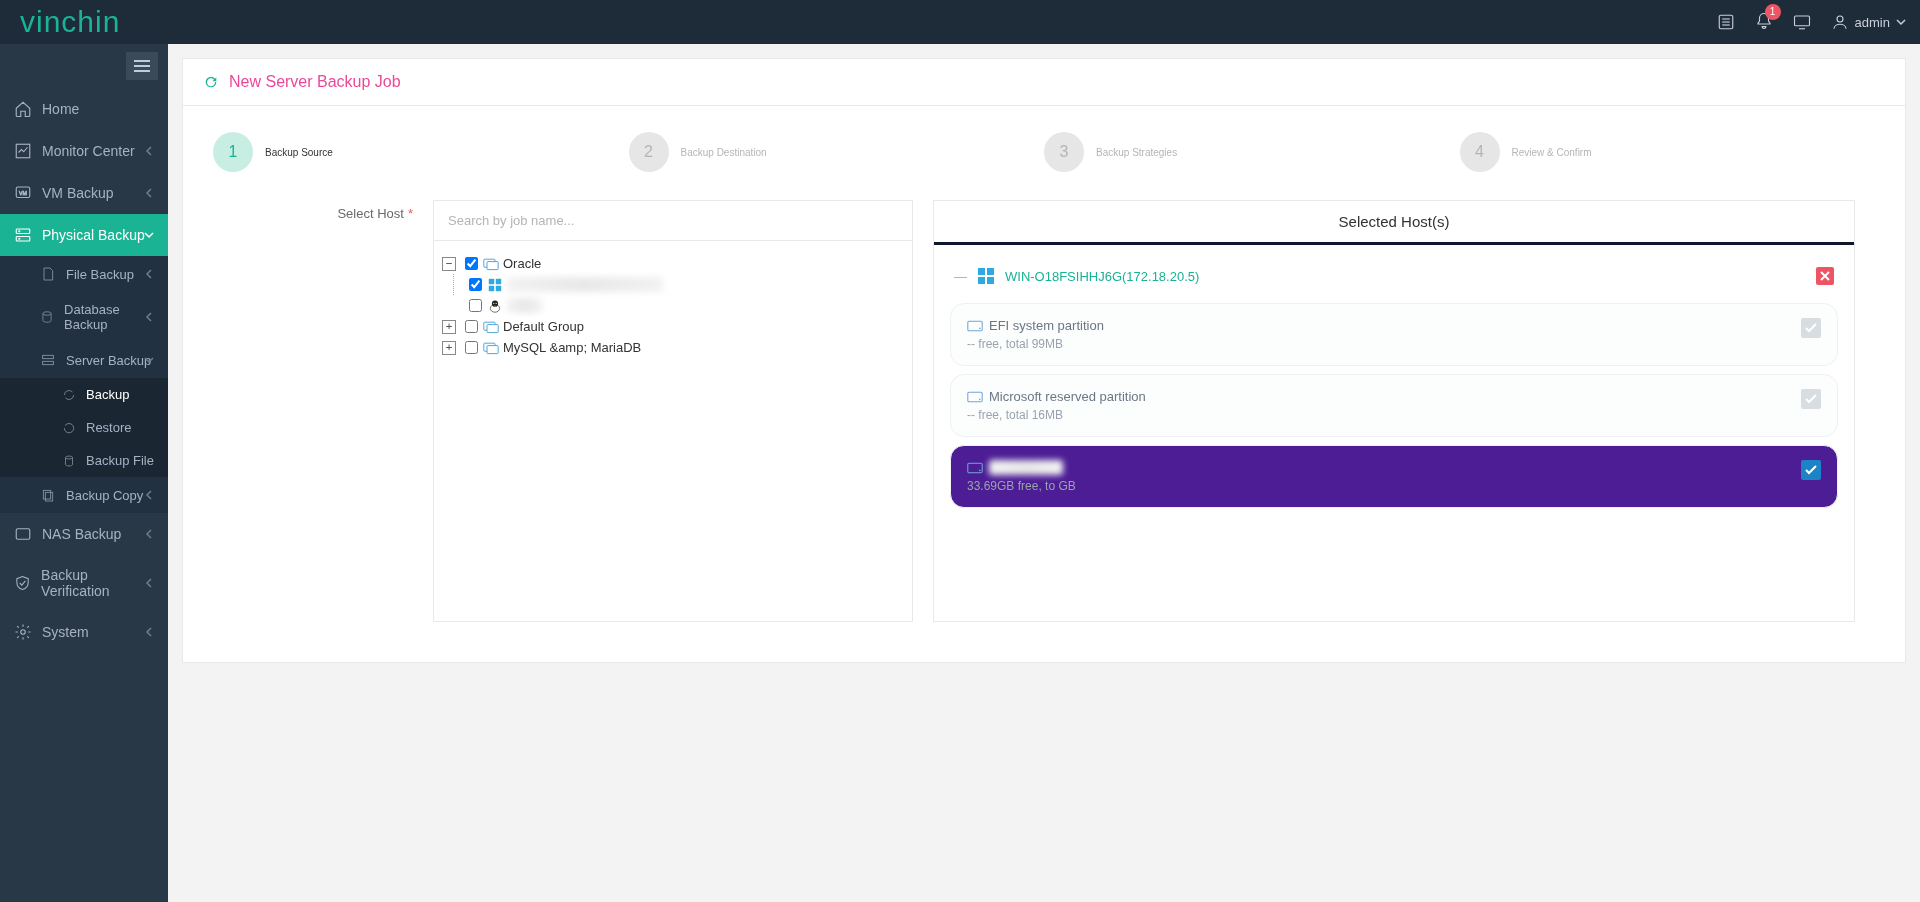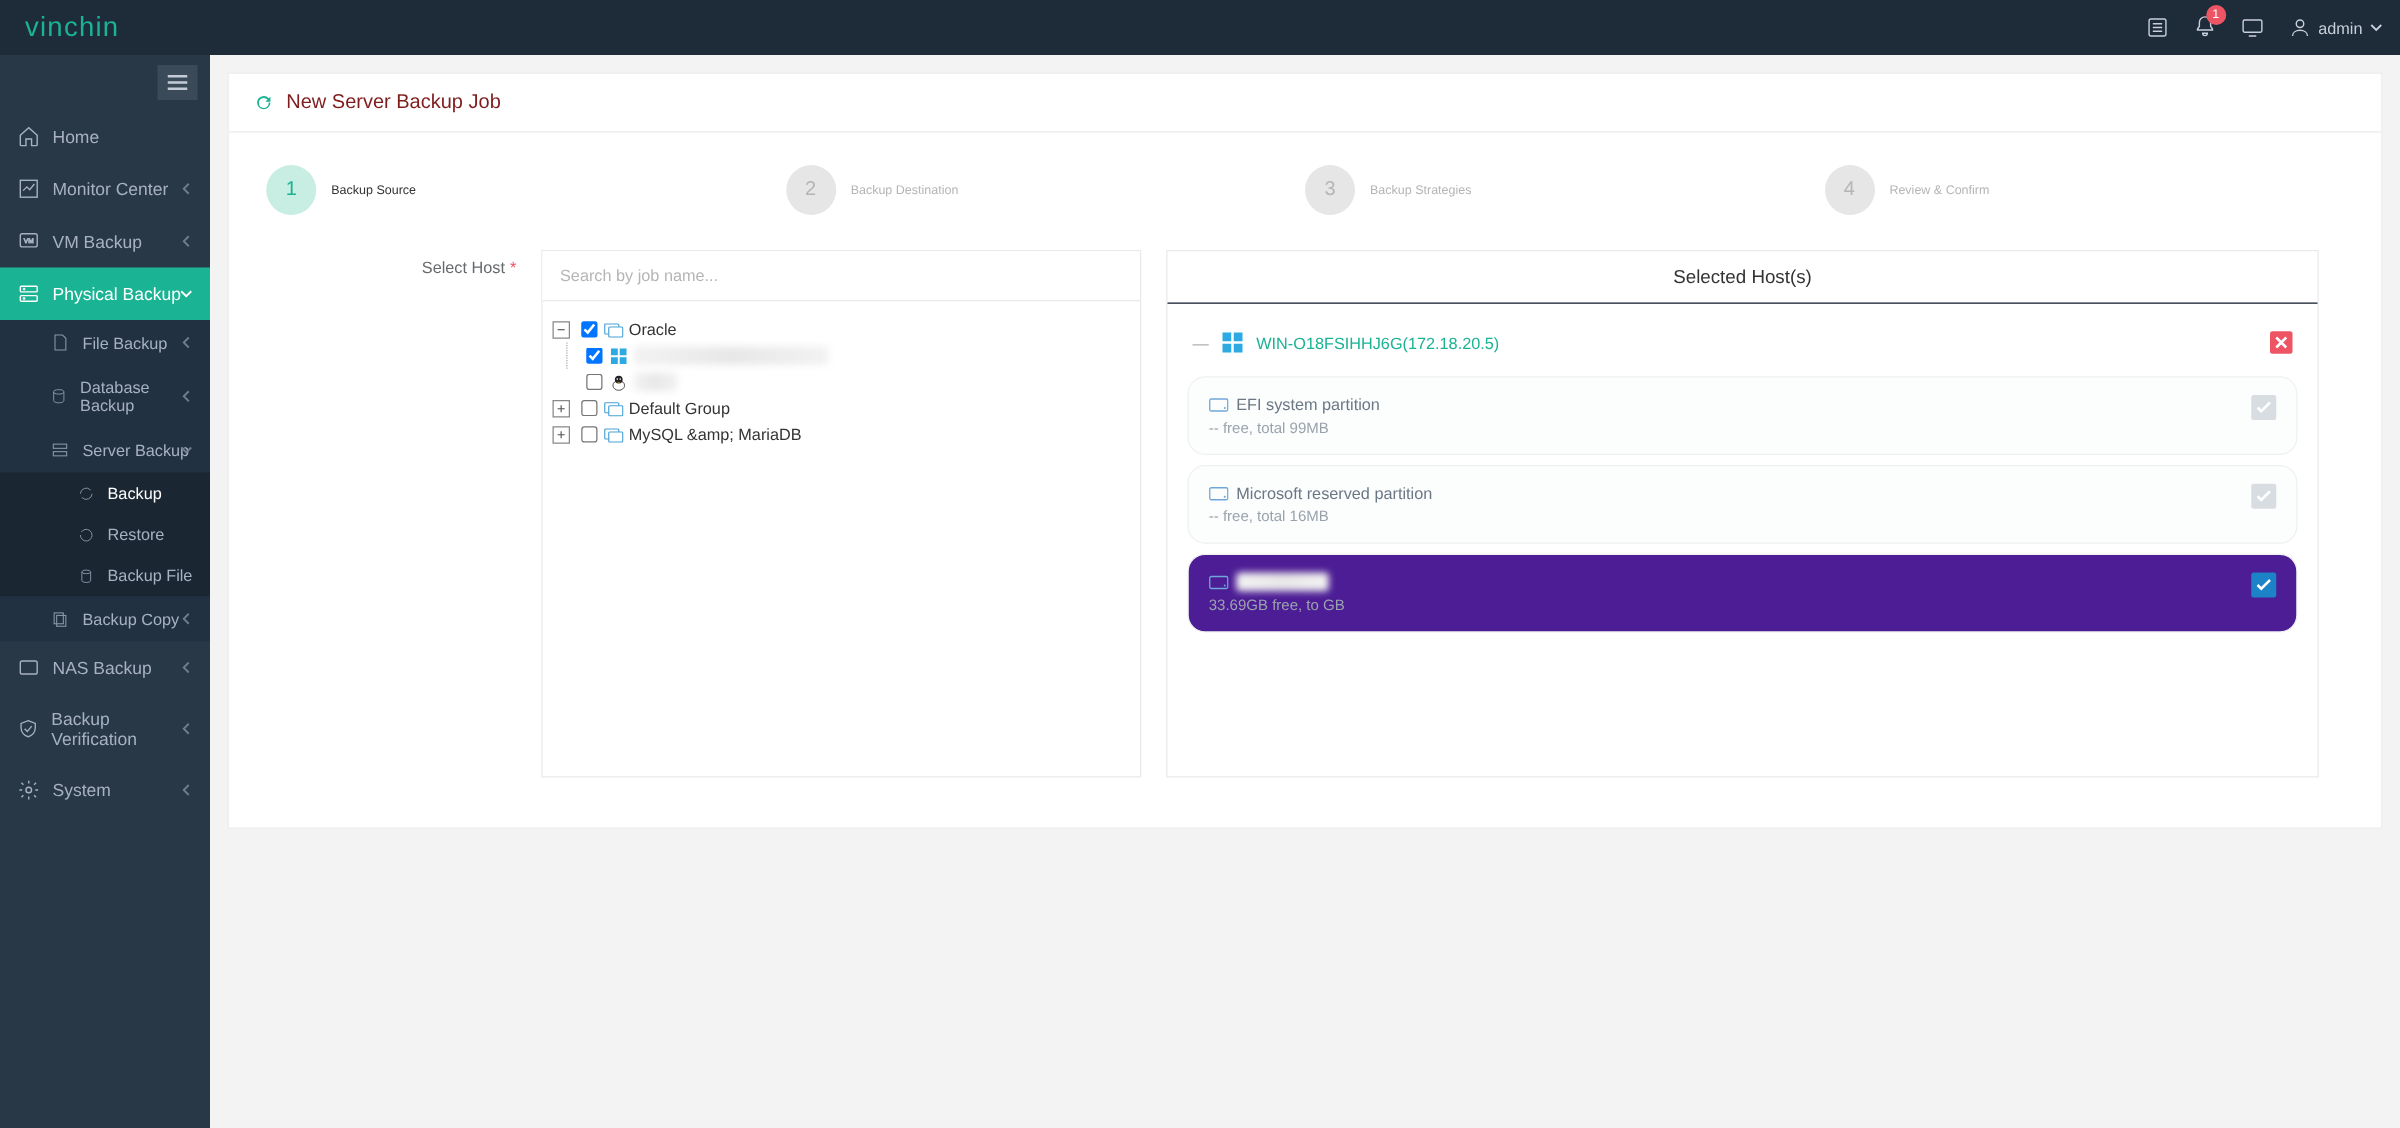--- a/index.html
+++ b/index.html
@@ -1,18 +1,18 @@
 <!DOCTYPE html>
 <html><head>
 <meta charset="utf-8">
 <style>
 * { box-sizing: border-box; margin: 0; padding: 0; }
 body { font-family: "Helvetica Neue", Arial, sans-serif; font-size: 13px; color: #676a6c; background: #f3f3f4; }
 .topbar { height: 44px; background: #1e2b38; display: flex; align-items: center; justify-content: space-between; padding: 0 14px 0 20px; }
-.logo { font-size: 22px; font-weight: 300; letter-spacing: 1px; color: #e8e8e8; }
+.logo { font-size: 30px; font-weight: 300; letter-spacing: 1px; color: #e8e8e8; }
 .logo .v, .logo .c { color: #1ab394; }
 .topbar-right { display: flex; align-items: center; gap: 20px; color: #c8d0da; }
 .top-icon { width: 18px; height: 18px; fill: #c8d0da; cursor: pointer; }
 .bell-wrap { position: relative; }
 .bell-badge { position: absolute; top: -8px; right: -8px; width: 16px; height: 16px; border-radius: 50%; background: #ed5565; color: #fff; font-size: 10px; display: flex; align-items: center; justify-content: center; }
 .admin { display: flex; align-items: center; gap: 6px; cursor: pointer; font-size: 13px; }
 
 .layout { display: flex; height: calc(100vh - 44px); }
 .sidebar { width: 168px; background: #293846; color: #a7b1c2; flex-shrink: 0; overflow-y: auto; }
 .hamburger-row { display: flex; justify-content: flex-end; padding: 8px 10px; }
@@ -30,21 +30,21 @@
 .nav-sub .sub-item .chev { position: absolute; right: 14px; width: 10px; height: 10px; fill: #6f7d8c; }
 .nav-sub .sub-sub { background: #1a2733; }
 .nav-sub .sub-sub .ss-item { display: flex; align-items: center; padding: 9px 14px 9px 62px; cursor: pointer; font-size: 13px; }
 .nav-sub .sub-sub .ss-item .icon { width: 14px; height: 14px; margin-right: 10px; fill: #8896a5; stroke: #8896a5; }
 .nav-sub .sub-sub .ss-item.current { color: #fff; }
 
 .main { flex: 1; padding: 14px; overflow-y: auto; }
 .panel { background: #fff; border: 1px solid #e7eaec; }
 .panel-head { padding: 14px 20px; border-bottom: 1px solid #e7eaec; display: flex; align-items: center; gap: 10px; }
 .panel-head .spin { width: 16px; height: 16px; fill: #1ab394; }
-.panel-head .ttl { color: #7f1d1d; font-size: 16px; }
+.panel-head .ttl { color: #ec4899; font-size: 16px; }
 .wizard { display: flex; padding: 26px 30px 10px; gap: 0; }
 .wstep { flex: 1; display: flex; align-items: center; gap: 12px; }
 .wcircle { width: 40px; height: 40px; border-radius: 50%; display: flex; align-items: center; justify-content: center; font-size: 16px; }
 .wstep.active .wcircle { background: #c8ede3; color: #1ab394; }
 .wstep.inactive .wcircle { background: #e6e6e6; color: #b5b5b5; }
 .wstep.active .wlabel { color: #333; }
 .wstep.inactive .wlabel { color: #b5b5b5; }
 .wlabel { font-size: 10px; }
 
 .form-body { padding: 18px 50px 40px; display: flex; gap: 20px; }
@@ -57,21 +57,21 @@
 .tree-row { display: flex; align-items: center; padding: 3px 0; font-size: 13px; color: #333; }
 .tgl { width: 14px; height: 14px; border: 1px solid #888; display: inline-flex; align-items: center; justify-content: center; font-size: 11px; font-family: monospace; cursor: pointer; margin-right: 4px; line-height: 1; color: #555; }
 .tree-row input[type=checkbox] { margin: 0 5px; cursor: pointer; }
 .node-ico { width: 16px; height: 14px; margin-right: 4px; display: inline-flex; align-items: center; }
 .node-ico svg { width: 16px; height: 14px; }
 .child1 { padding-left: 22px; position: relative; }
 .child1::before { content: ""; position: absolute; left: 11px; top: 0; bottom: 50%; border-left: 1px dotted #aaa; }
 .censor { background: linear-gradient(90deg,#f2f2f2,#e8e8e8,#f2f2f2); filter: blur(3px); color: transparent; border-radius: 3px; }
 
 .sel-box { flex: 1; border: 1px solid #e7eaec; }
-.sel-head { text-align: center; padding: 12px; font-size: 15px; color: #333; border-bottom: 1px solid #0f172a; }
+.sel-head { text-align: center; padding: 12px; font-size: 15px; color: #333; border-bottom: 3px solid #0f172a; }
 .sel-body { padding: 16px; }
 .host-row { display: flex; align-items: center; gap: 10px; padding: 6px 4px 18px; border-bottom: 0; }
 .hdash { color: #aaa; }
 .win-ico { width: 18px; height: 18px; }
 .host-name { color: #1ab394; font-size: 13px; }
 .remove-btn { margin-left: auto; width: 18px; height: 18px; background: #ed5565; color: #fff; display: flex; align-items: center; justify-content: center; font-size: 12px; cursor: pointer; border-radius: 2px; }
 .part-item { border: 1px solid #eef0f2; border-radius: 14px; padding: 14px 16px; margin-bottom: 8px; display: flex; align-items: flex-start; background: #fcfdfd; }
 .part-item.sel { background: #4c1d95; }
 .part-left { flex: 1; }
 .part-name { display: flex; align-items: center; gap: 6px; color: #6b7785; font-size: 13px; margin-bottom: 4px; }

